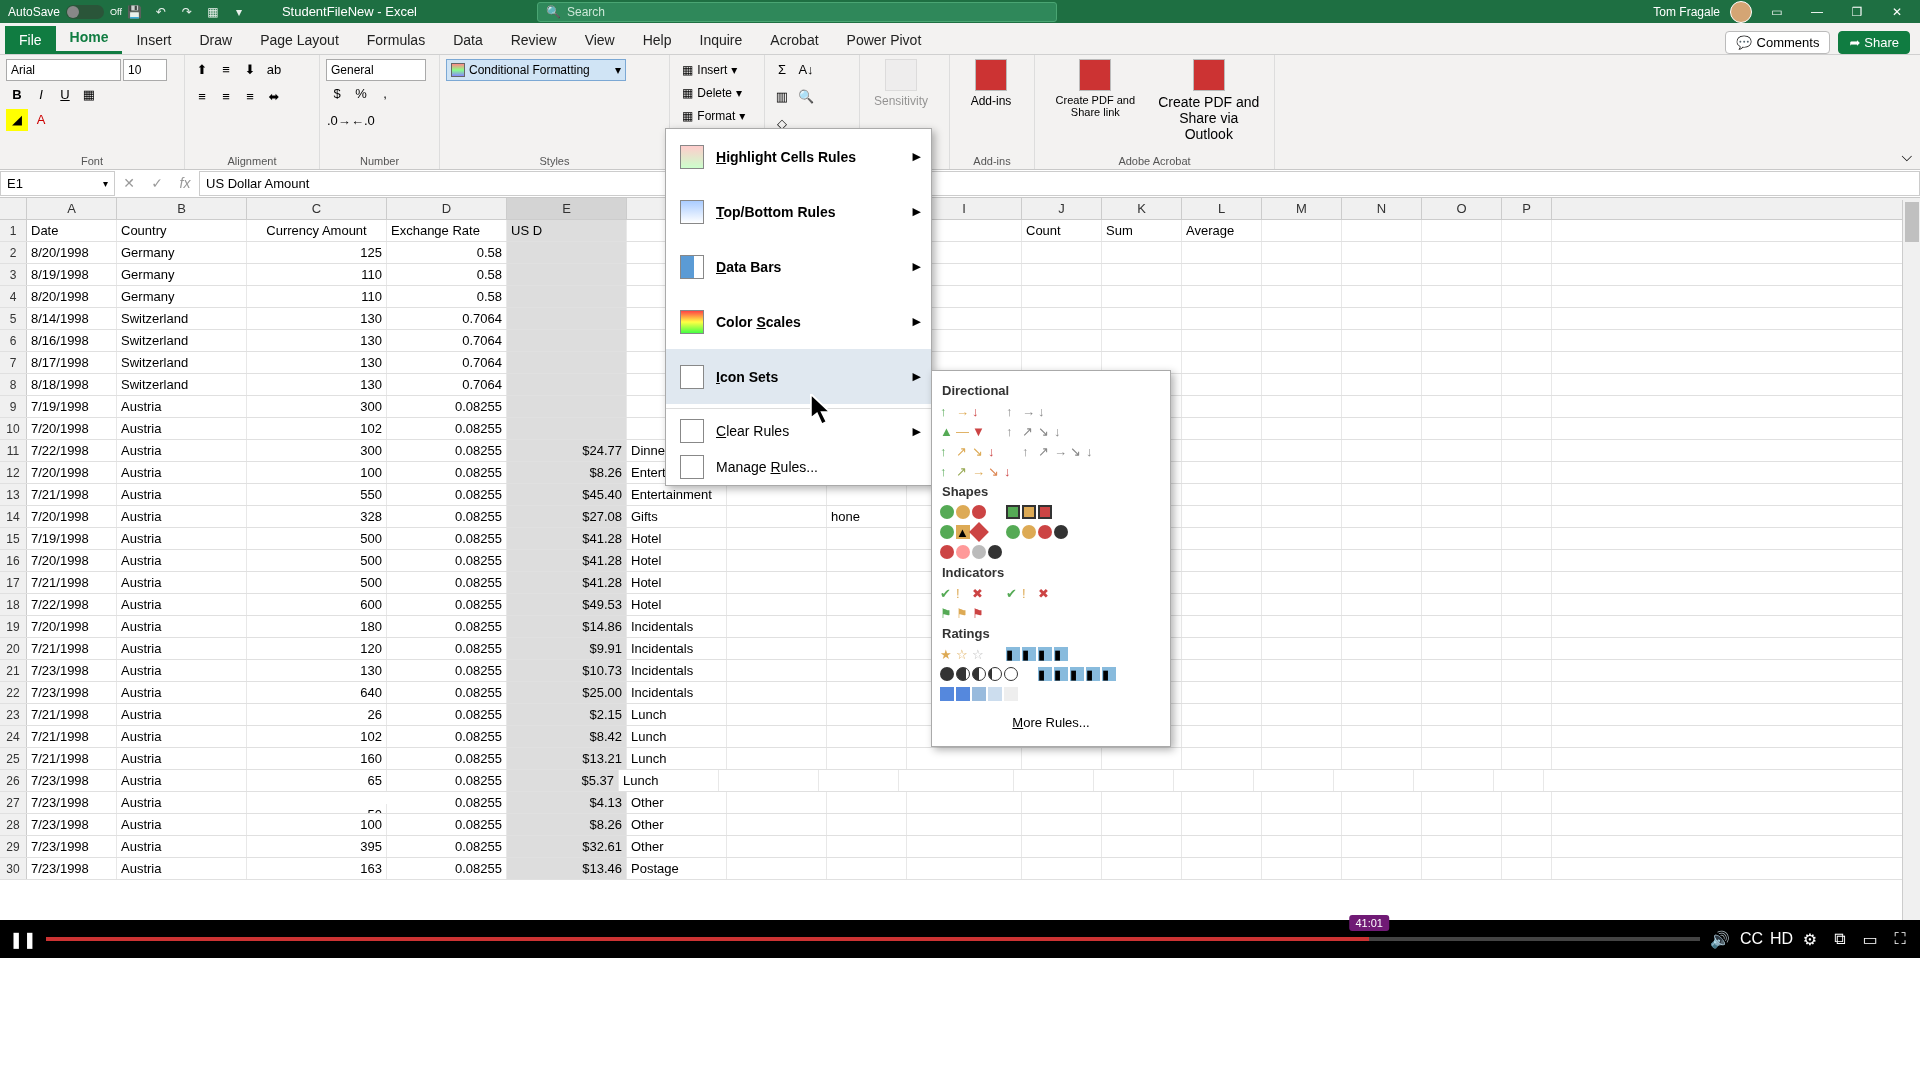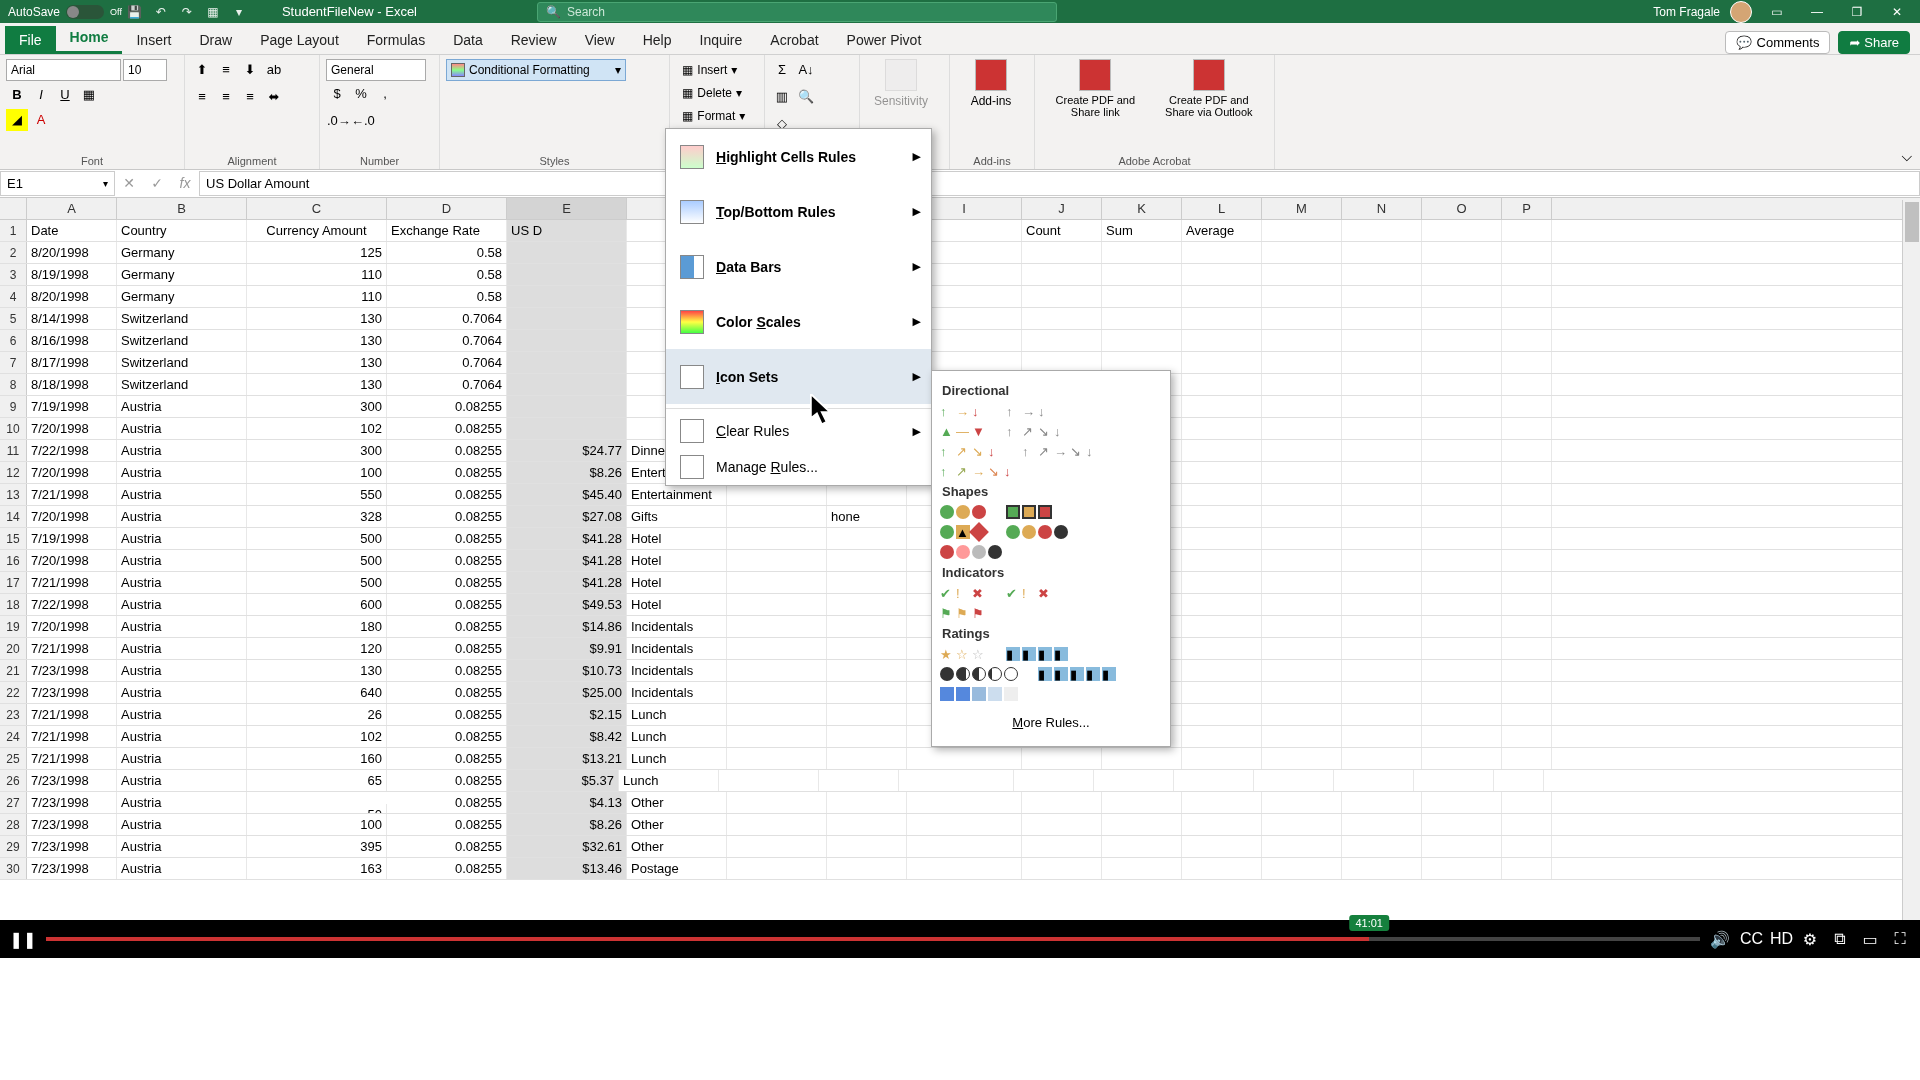--- a/index.html
+++ b/index.html
@@ -98,21 +98,21 @@
 .more-rules .u{text-decoration:underline;}
 
 
 .cursor{position:absolute;left:810px;top:394px;width:26px;height:34px;z-index:200;pointer-events:none;}
 
 
 .player{position:absolute;bottom:0;left:0;right:0;height:38px;background:#000;display:flex;align-items:center;padding:0 10px;gap:10px;}
 .play-btn{width:26px;height:26px;color:#fff;display:flex;align-items:center;justify-content:center;}
 .progress{flex:1;height:4px;background:#444;position:relative;}
 .progress-fill{position:absolute;left:0;top:0;height:4px;width:80%;background:#c33;}
-.time-bubble{position:absolute;top:-22px;left:80%;transform:translateX(-50%);background:#15803d;color:#fff;font-size:11px;padding:2px 6px;border-radius:3px;}
+.time-bubble{position:absolute;top:-22px;left:80%;transform:translateX(-50%);background:#701a75;color:#fff;font-size:11px;padding:2px 6px;border-radius:3px;}
 .player-right{color:#fff;display:flex;gap:10px;}
 .player-right span{width:20px;text-align:center;}
 
 
 .scaled{transform:scale(1);transform-origin:top left;}
 
 
 .vscroll{position:absolute;right:0;top:200px;width:18px;bottom:38px;background:#f0f0f0;border-left:1px solid #ccc;}
 .vscroll-thumb{width:14px;height:40px;background:#c0c0c0;margin:2px auto;}
 </style>
@@ -276,21 +276,21 @@
 
 
   <div class="ribbon-group" style="width:240px;">
     <div style="display:flex;">
       <div class="big-btn" style="width:110px;">
         <div class="big-ico" style="background:#c33;"></div>
         <span style="font-size:11px;">Create PDF and Share link</span>
       </div>
       <div class="big-btn" style="width:120px;">
         <div class="big-ico" style="background:#c33;"></div>
-        <span style="font-size:11px;">Create PDF and Share via Outlook</span>
+        <span style="font-size:14px;">Create PDF and Share via Outlook</span>
       </div>
     </div>
     <div class="ribbon-group-label">Adobe Acrobat</div>
   </div>
 
 
   <span class="collapse-ribbon">⌵</span>
 </div>
 
 <div class="fbar">

